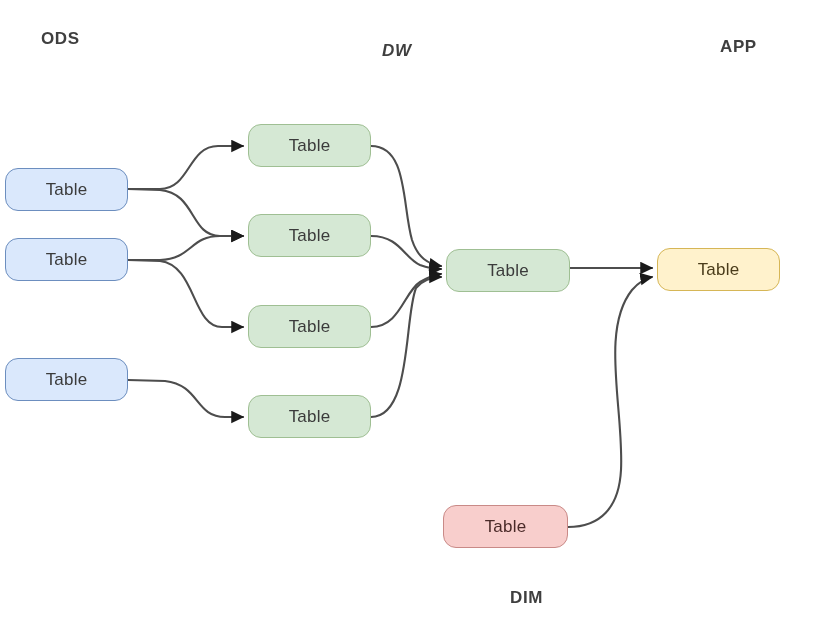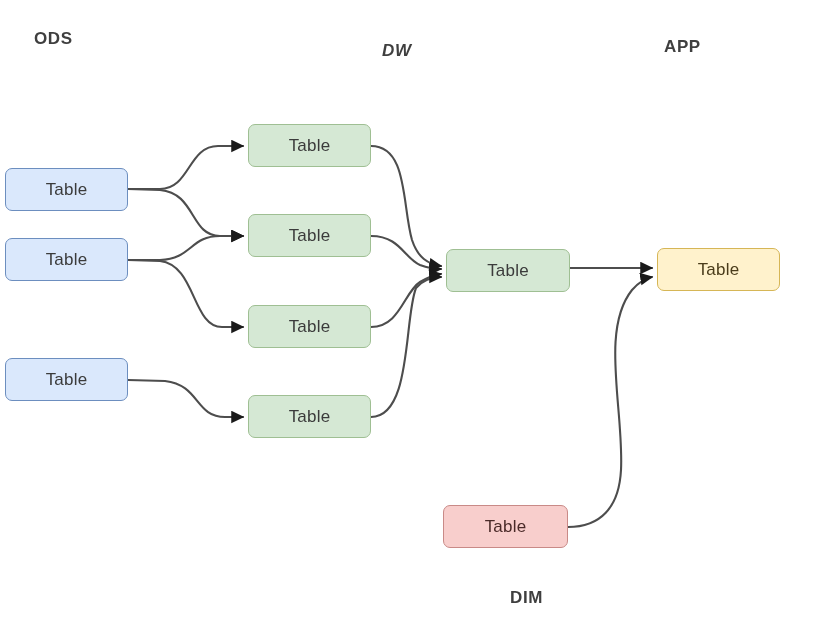--- a/index.html
+++ b/index.html
@@ -32,21 +32,21 @@
     pointer-events: none;
   }
   .node {
     position: absolute;
     box-sizing: border-box;
     display: flex;
     align-items: center;
     justify-content: center;
     border-width: 1px;
     border-style: solid;
-    border-radius: 7px;
+    border-radius: 13px;
     font-size: 17px;
     letter-spacing: 0.2px;
     line-height: 1;
     white-space: nowrap;
     text-align: right;
   }
   .node-ods {
     background: #dae8fc;
     border-color: #6c8ebf;
     color: #3b3b3b;
@@ -135,19 +135,19 @@
         <span>Table</span>
       </div>
       <div class="node node-app" style="left: 657px; top: 248px; width: 123px; height: 43px; background: rgb(255, 242, 204); border-color: rgb(214, 182, 86);">
         <span>Table</span>
       </div>
       <div class="node node-dim" style="left: 443px; top: 505px; width: 125px; height: 43px; background: rgb(248, 206, 204); border-color: rgb(201, 138, 135);">
         <span>Table</span>
       </div>
     </div>
   <div id="labels-group">
-      <div class="lane-label" style="left: 34px; top: 30px;">ODS</div>
+      <div class="lane-label" style="left: 41px; top: 30px;">ODS</div>
       <div class="lane-label" style="left: 382px; top: 42px; font-style: italic;">DW</div>
-      <div class="lane-label" style="left: 664px; top: 38px;">APP</div>
+      <div class="lane-label" style="left: 720px; top: 38px;">APP</div>
       <div class="lane-label" style="left: 510px; top: 589px;">DIM</div>
     </div>
 
 </div>
 
 </body></html>

